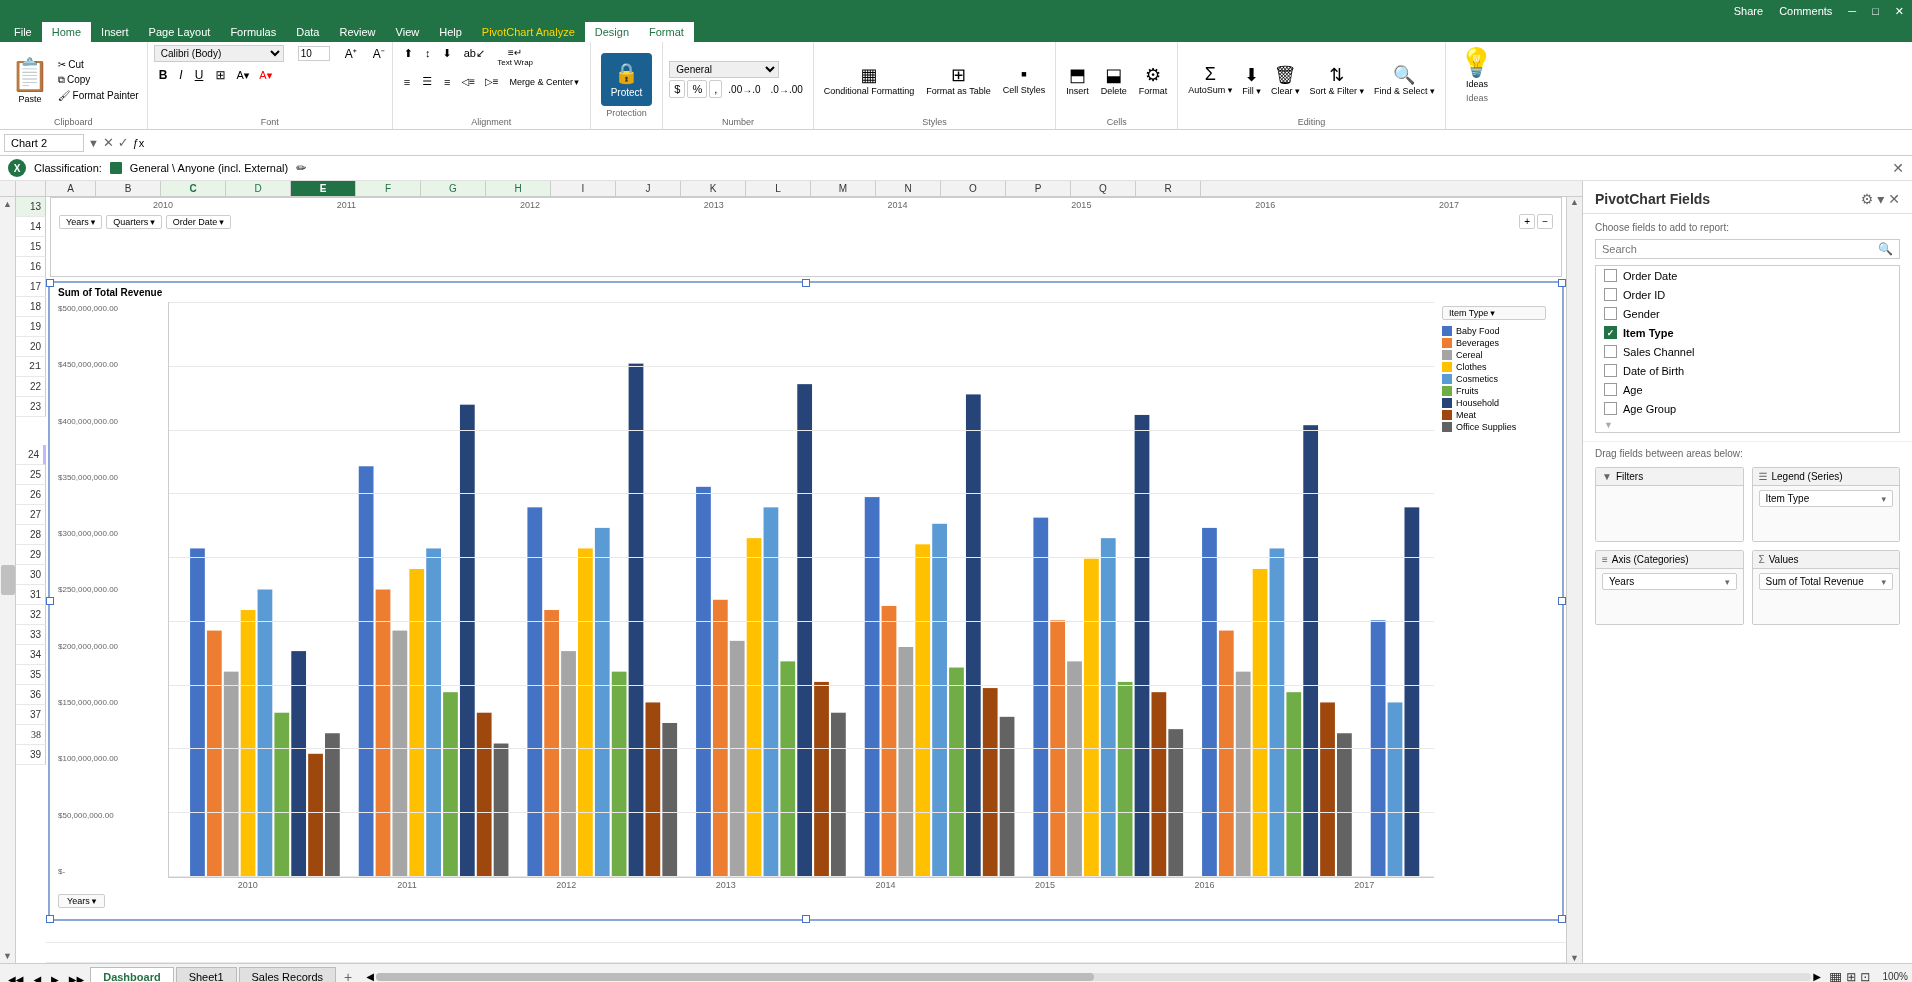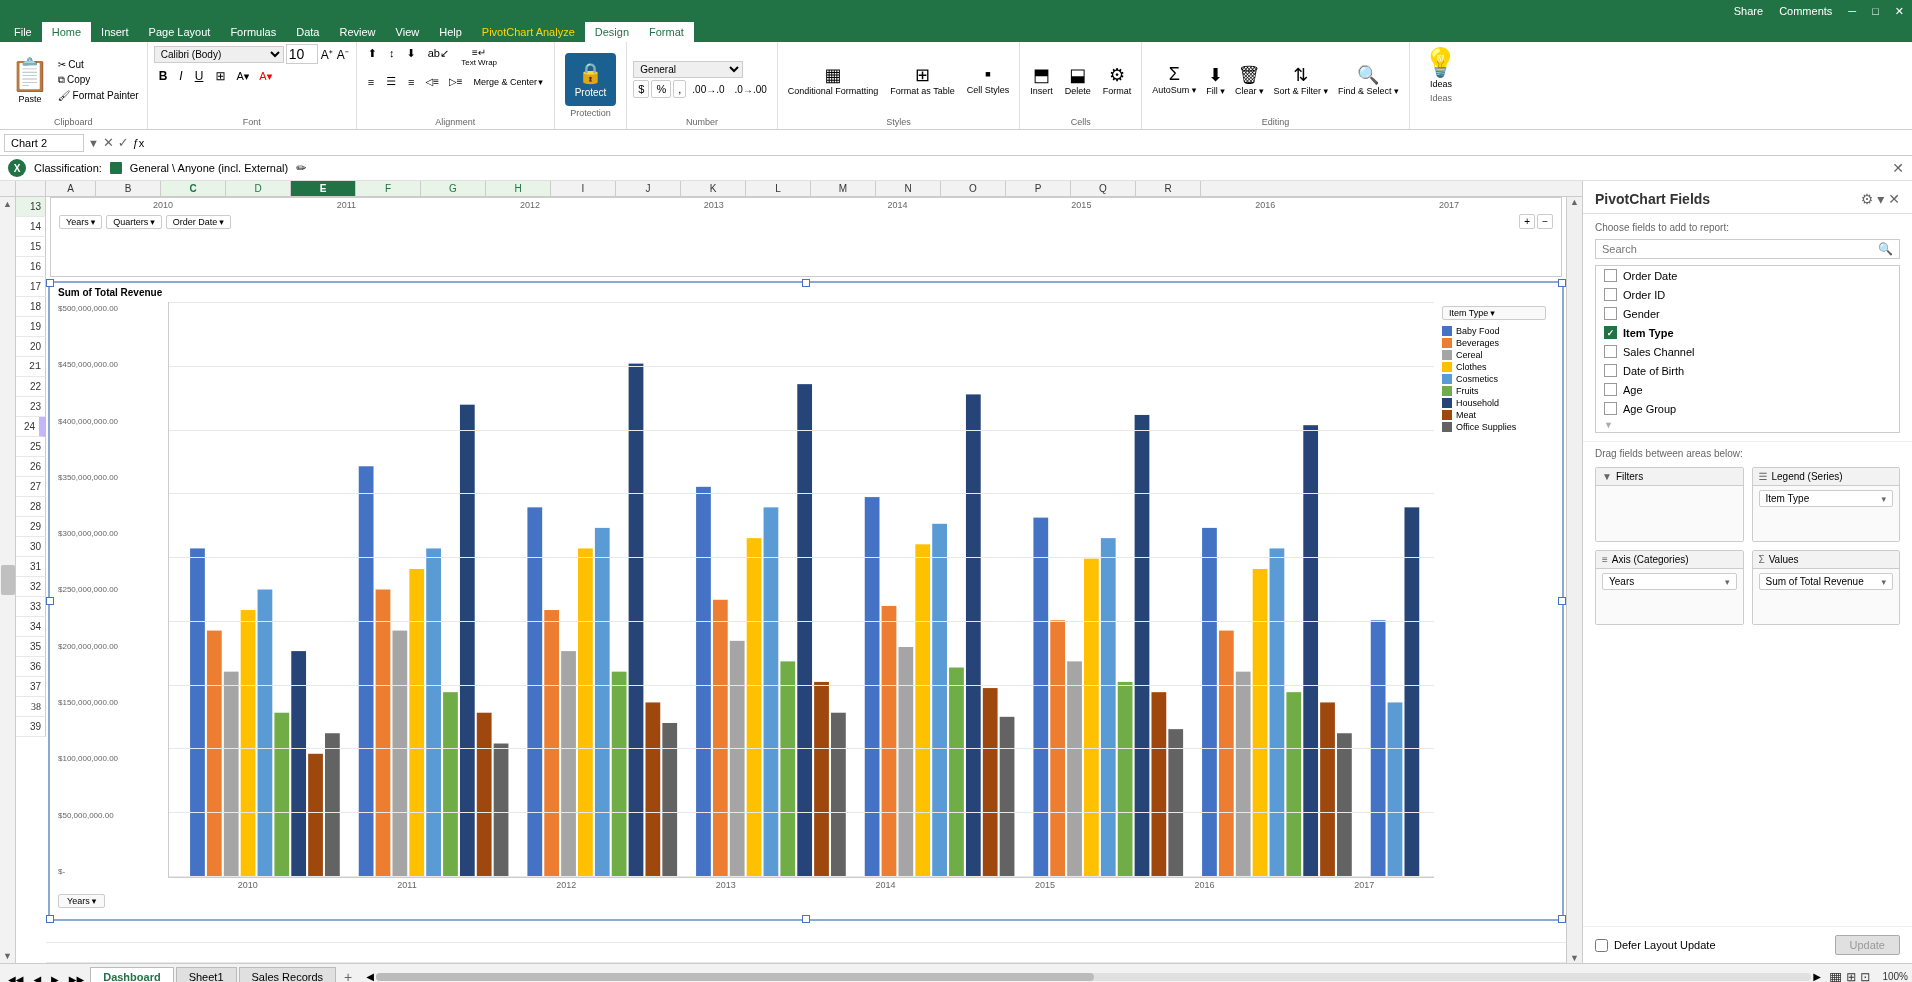--- a/index.html
+++ b/index.html
@@ -54,25 +54,25 @@
             <span>🖌</span>
               <span>Format Painter</span>
           </div>
         </div>
       </div>
       <div style="font-size:9px;color:#666;text-align:center;padding-top:2px;">Clipboard</div>
     </div>
 
     <div style="display:flex;flex-direction:column;padding:2px 6px;border-right:1px solid #e0e0e0;min-width:180px;">
       <div style="display:flex;flex-direction:column;gap:3px;flex:1;">
-        <div style="display:flex;gap:2px;align-items:center;">
+        <div style="display:flex;gap:14px;align-items:center;">
           <select style="font-size:10px;border:1px solid #ccc;padding:1px 2px;width:130px;">
             <option>Calibri (Body)</option>
           </select>
-          <input type="text" style="font-size: 14px; border: 1px solid rgb(204, 204, 204); padding: 1px 2px; width: 32px;" value="10">
+          <input type="text" style="font-size: 10px; border: 1px solid rgb(204, 204, 204); padding: 1px 2px; width: 32px;" value="10">
           <span style="cursor:pointer;font-size:12px;padding:1px;">A⁺</span>
           <span style="cursor:pointer;font-size:12px;padding:1px;">A⁻</span>
         </div>
         <div style="display:flex;gap:2px;align-items:center;">
           <span style="font-weight:bold;cursor:pointer;padding:1px 4px;border:1px solid transparent;font-size:12px;">B</span>
           <span style="font-style:italic;cursor:pointer;padding:1px 4px;border:1px solid transparent;font-size:12px;">I</span>
           <span style="text-decoration:underline;cursor:pointer;padding:1px 4px;border:1px solid transparent;font-size:12px;">U</span>
           <span style="cursor:pointer;padding:1px 4px;border:1px solid transparent;font-size:12px;">⊞</span>
           <span style="cursor:pointer;padding:1px 4px;font-size:11px;">A▾</span>
           <span style="cursor:pointer;padding:1px 4px;font-size:11px;color:red;">A▾</span>
@@ -265,21 +265,21 @@
         <div style="height:20px;border-bottom:1px solid #e8e8e8;display:flex;align-items:center;justify-content:flex-end;padding-right:4px;font-size:10px;color:#333;border-right:1px solid #ccc;">14</div>
         <div style="height:20px;border-bottom:1px solid #e8e8e8;display:flex;align-items:center;justify-content:flex-end;padding-right:4px;font-size:10px;color:#333;border-right:1px solid #ccc;">15</div>
         <div style="height:20px;border-bottom:1px solid #e8e8e8;display:flex;align-items:center;justify-content:flex-end;padding-right:4px;font-size:10px;color:#333;border-right:1px solid #ccc;">16</div>
         <div style="height:20px;border-bottom:1px solid #e8e8e8;display:flex;align-items:center;justify-content:flex-end;padding-right:4px;font-size:10px;color:#333;border-right:1px solid #ccc;">17</div>
         <div style="height:20px;border-bottom:1px solid #e8e8e8;display:flex;align-items:center;justify-content:flex-end;padding-right:4px;font-size:10px;color:#333;border-right:1px solid #ccc;">18</div>
         <div style="height:20px;border-bottom:1px solid #e8e8e8;display:flex;align-items:center;justify-content:flex-end;padding-right:4px;font-size:10px;color:#333;border-right:1px solid #ccc;">19</div>
         <div style="height:20px;border-bottom:1px solid #e8e8e8;display:flex;align-items:center;justify-content:flex-end;padding-right:4px;font-size:10px;color:#333;border-right:1px solid #ccc;">20</div>
         <div style="height:20px;border-bottom:1px solid #e8e8e8;display:flex;align-items:center;justify-content:flex-end;padding-right:4px;font-size:10px;color:#333;border-right:1px solid #ccc;font-family:Liberation Mono, monospace;">21</div>
         <div style="height:20px;border-bottom:1px solid #e8e8e8;display:flex;align-items:center;justify-content:flex-end;padding-right:4px;font-size:10px;color:#333;border-right:1px solid #ccc;">22</div>
         <div style="height:20px;border-bottom:1px solid #e8e8e8;display:flex;align-items:center;justify-content:flex-end;padding-right:4px;font-size:10px;color:#333;border-right:1px solid #ccc;">23</div>
-        <div style="height:20px;border-bottom:1px solid #e8e8e8;display:flex;align-items:center;justify-content:flex-end;padding-right:4px;font-size:10px;color:#333;border-right:7px solid #c4b5fd;">24</div>
+        <div style="height:20px;border-bottom:1px solid #e8e8e8;display:flex;align-items:center;justify-content:flex-end;padding-right:4px;font-size:10px;color:#333;border-right:3px solid #c4b5fd;margin-top:28px;">24</div>
         <div style="height:20px;border-bottom:1px solid #e8e8e8;display:flex;align-items:center;justify-content:flex-end;padding-right:4px;font-size:10px;color:#333;border-right:1px solid #ccc;">25</div>
         <div style="height:20px;border-bottom:1px solid #e8e8e8;display:flex;align-items:center;justify-content:flex-end;padding-right:4px;font-size:10px;color:#333;border-right:1px solid #ccc;">26</div>
         <div style="height:20px;border-bottom:1px solid #e8e8e8;display:flex;align-items:center;justify-content:flex-end;padding-right:4px;font-size:10px;color:#333;border-right:1px solid #ccc;">27</div>
         <div style="height:20px;border-bottom:1px solid #e8e8e8;display:flex;align-items:center;justify-content:flex-end;padding-right:4px;font-size:10px;color:#333;border-right:1px solid #ccc;">28</div>
         <div style="height:20px;border-bottom:1px solid #e8e8e8;display:flex;align-items:center;justify-content:flex-end;padding-right:4px;font-size:10px;color:#333;border-right:1px solid #ccc;">29</div>
         <div style="height:20px;border-bottom:1px solid #e8e8e8;display:flex;align-items:center;justify-content:flex-end;padding-right:4px;font-size:10px;color:#333;border-right:1px solid #ccc;">30</div>
         <div style="height:20px;border-bottom:1px solid #e8e8e8;display:flex;align-items:center;justify-content:flex-end;padding-right:4px;font-size:10px;color:#333;border-right:1px solid #ccc;">31</div>
         <div style="height:20px;border-bottom:1px solid #e8e8e8;display:flex;align-items:center;justify-content:flex-end;padding-right:4px;font-size:10px;color:#333;border-right:1px solid #ccc;">32</div>
         <div style="height:20px;border-bottom:1px solid #e8e8e8;display:flex;align-items:center;justify-content:flex-end;padding-right:4px;font-size:10px;color:#333;border-right:1px solid #ccc;">33</div>
         <div style="height:20px;border-bottom:1px solid #e8e8e8;display:flex;align-items:center;justify-content:flex-end;padding-right:4px;font-size:10px;color:#333;border-right:1px solid #ccc;">34</div>
@@ -629,27 +629,20 @@
             <div style="background:white;border:1px solid #ccc;border-radius:2px;padding:2px 6px;font-size:10px;display:flex;align-items:center;justify-content:space-between;">
               <span>Sum of Total Revenue</span>
               <span style="font-size:9px;cursor:pointer;color:#666;">▾</span>
             </div>
           </div>
         </div>
 
       </div>
     </div>
 
-    <div style="padding:8px 12px;display:flex;align-items:center;justify-content:space-between;border-top:1px solid #eee;margin-top:auto;">
-      <label style="display:flex;align-items:center;gap:6px;font-size:11px;cursor:pointer;">
-        <input type="checkbox" style="width: 13px; height: 13px;">
-        <span>Defer Layout Update</span>
-      </label>
-      <button style="background:#e0e0e0;border:1px solid #aaa;padding:3px 14px;font-size:11px;cursor:pointer;color:#999;border-radius:2px;">Update</button>
-    </div>
 
   </div>
 
 </div>
 
 <div style="display:flex;align-items:center;background:#f2f2f2;border-top:1px solid #ccc;height:26px;padding:0 4px;justify-content:space-between;">
   <div style="display:flex;align-items:flex-end;gap:2px;">
     <span style="cursor:pointer;padding:2px 4px;font-size:10px;">◀◀</span>
     <span style="cursor:pointer;padding:2px 4px;font-size:10px;">◀</span>
     <span style="cursor:pointer;padding:2px 4px;font-size:10px;">▶</span>

